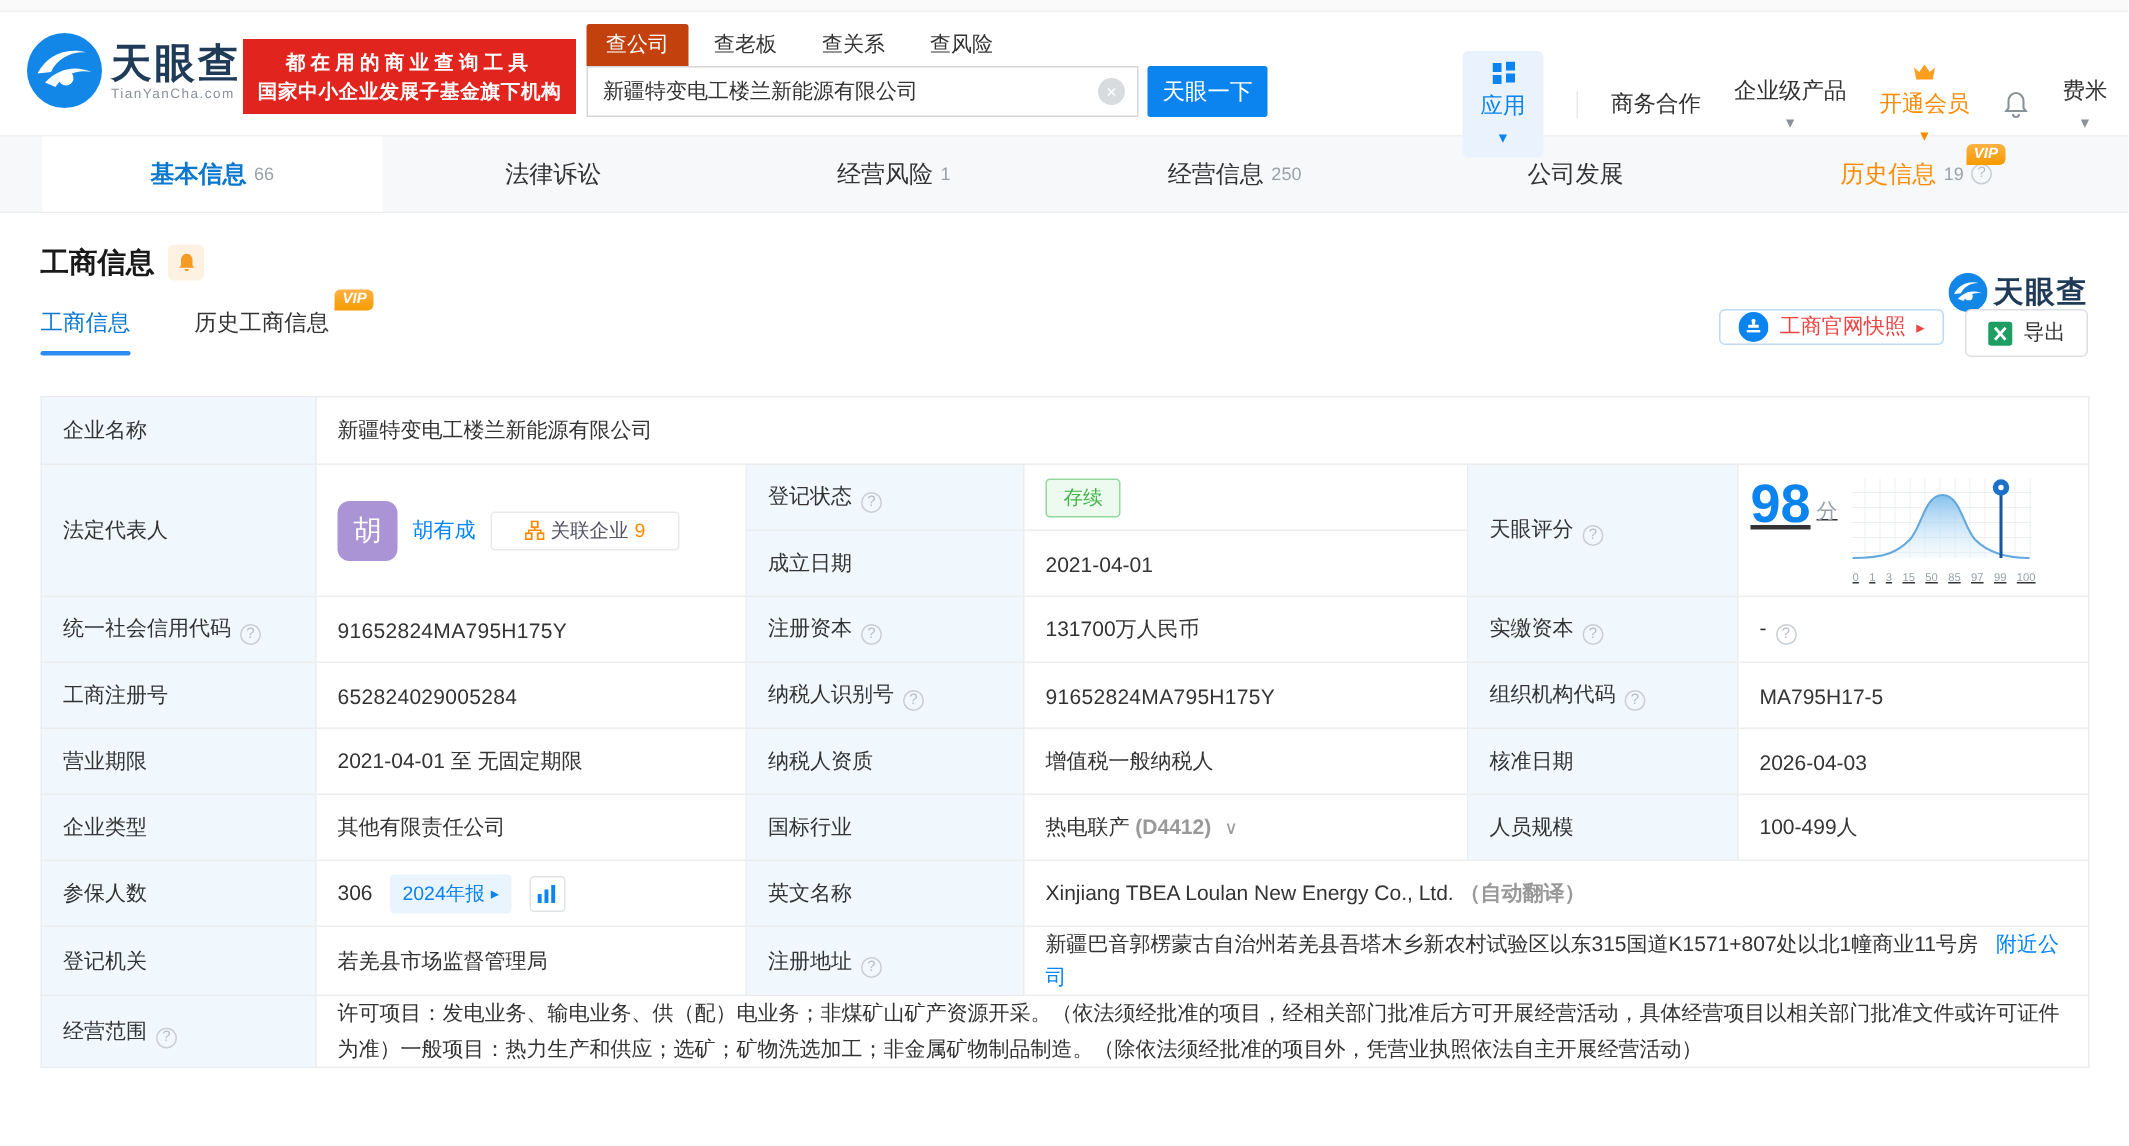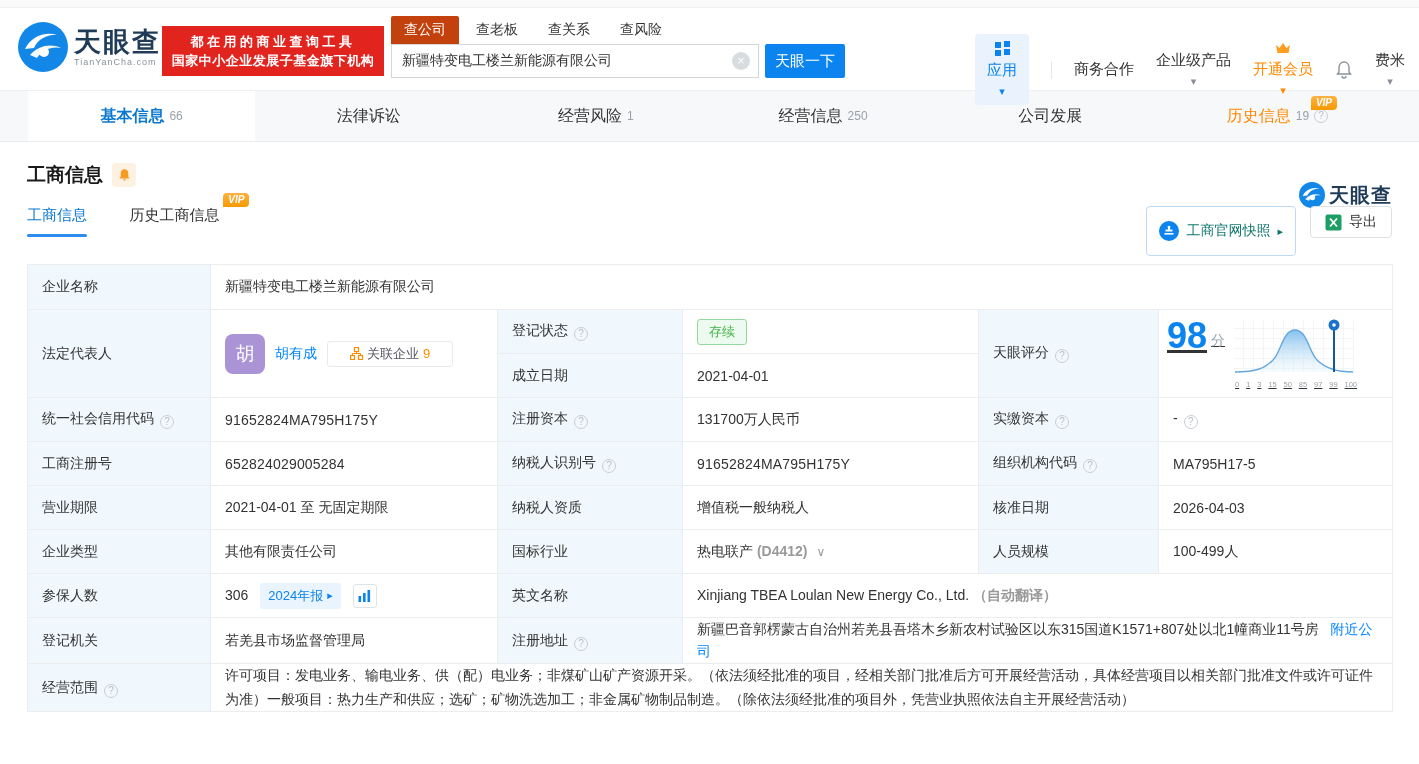--- a/index.html
+++ b/index.html
@@ -67,22 +67,22 @@
   .corner-logo { position:absolute; right:27px; top:18px; display:flex; align-items:center; }
   .corner-logo .logo-swoosh { width:26px; height:26px; }
   .corner-logo .logo-name { font-size:20px; letter-spacing:1px; margin-left:4px; }
 
   .subtab-row { position:relative; margin-top:18px; height:40px; }
   .subtab { display:inline-block; margin-right:38px; font-size:15px; cursor:pointer; position:relative; }
   .subtab.active { color:#0b78d0; }
   .subtab.active::after { content:""; display:block; height:3px; background:#2d8cf0; border-radius:2px; margin-top:9px; }
   .subtab .vip-badge { position:absolute; top:-13px; right:-30px; }
   .subtab-btns { position:absolute; right:0; top:0; display:flex; gap:14px; }
-  .btn-snapshot { display:flex; align-items:center; gap:7px; height:50px; padding:0 12px;
-    border:1px solid #bcd9f6; border-radius:4px; background:#fff; color:#0f766e; font-size:14px; cursor:pointer; }
+  .btn-snapshot { display:flex; align-items:center; gap:7px; height:24px; padding:0 12px;
+    border:1px solid #bcd9f6; border-radius:4px; background:#fff; color:#ef4444; font-size:14px; cursor:pointer; }
   .btn-export { display:flex; align-items:center; gap:7px; height:32px; padding:12px 14px;
     border:1px solid #dcdfe3; border-radius:4px; background:#fff; color:#333; font-size:14px; cursor:pointer; }
   .play { font-size:11px; }
 
   
   table.biz { width:1365px; border-collapse:collapse; table-layout:fixed; font-size:14px; margin-top:18px; }
   table.biz td { border:1px solid #ebedef; height:44px; padding:0 14px; vertical-align:middle; color:#333; }
   td.lbl { background:#f1f8fd; color:#60707e; }
   td.lbl .help { margin-left:6px; vertical-align:-2px; }
   .link { color:#0084ff; cursor:pointer; text-decoration:none; }

